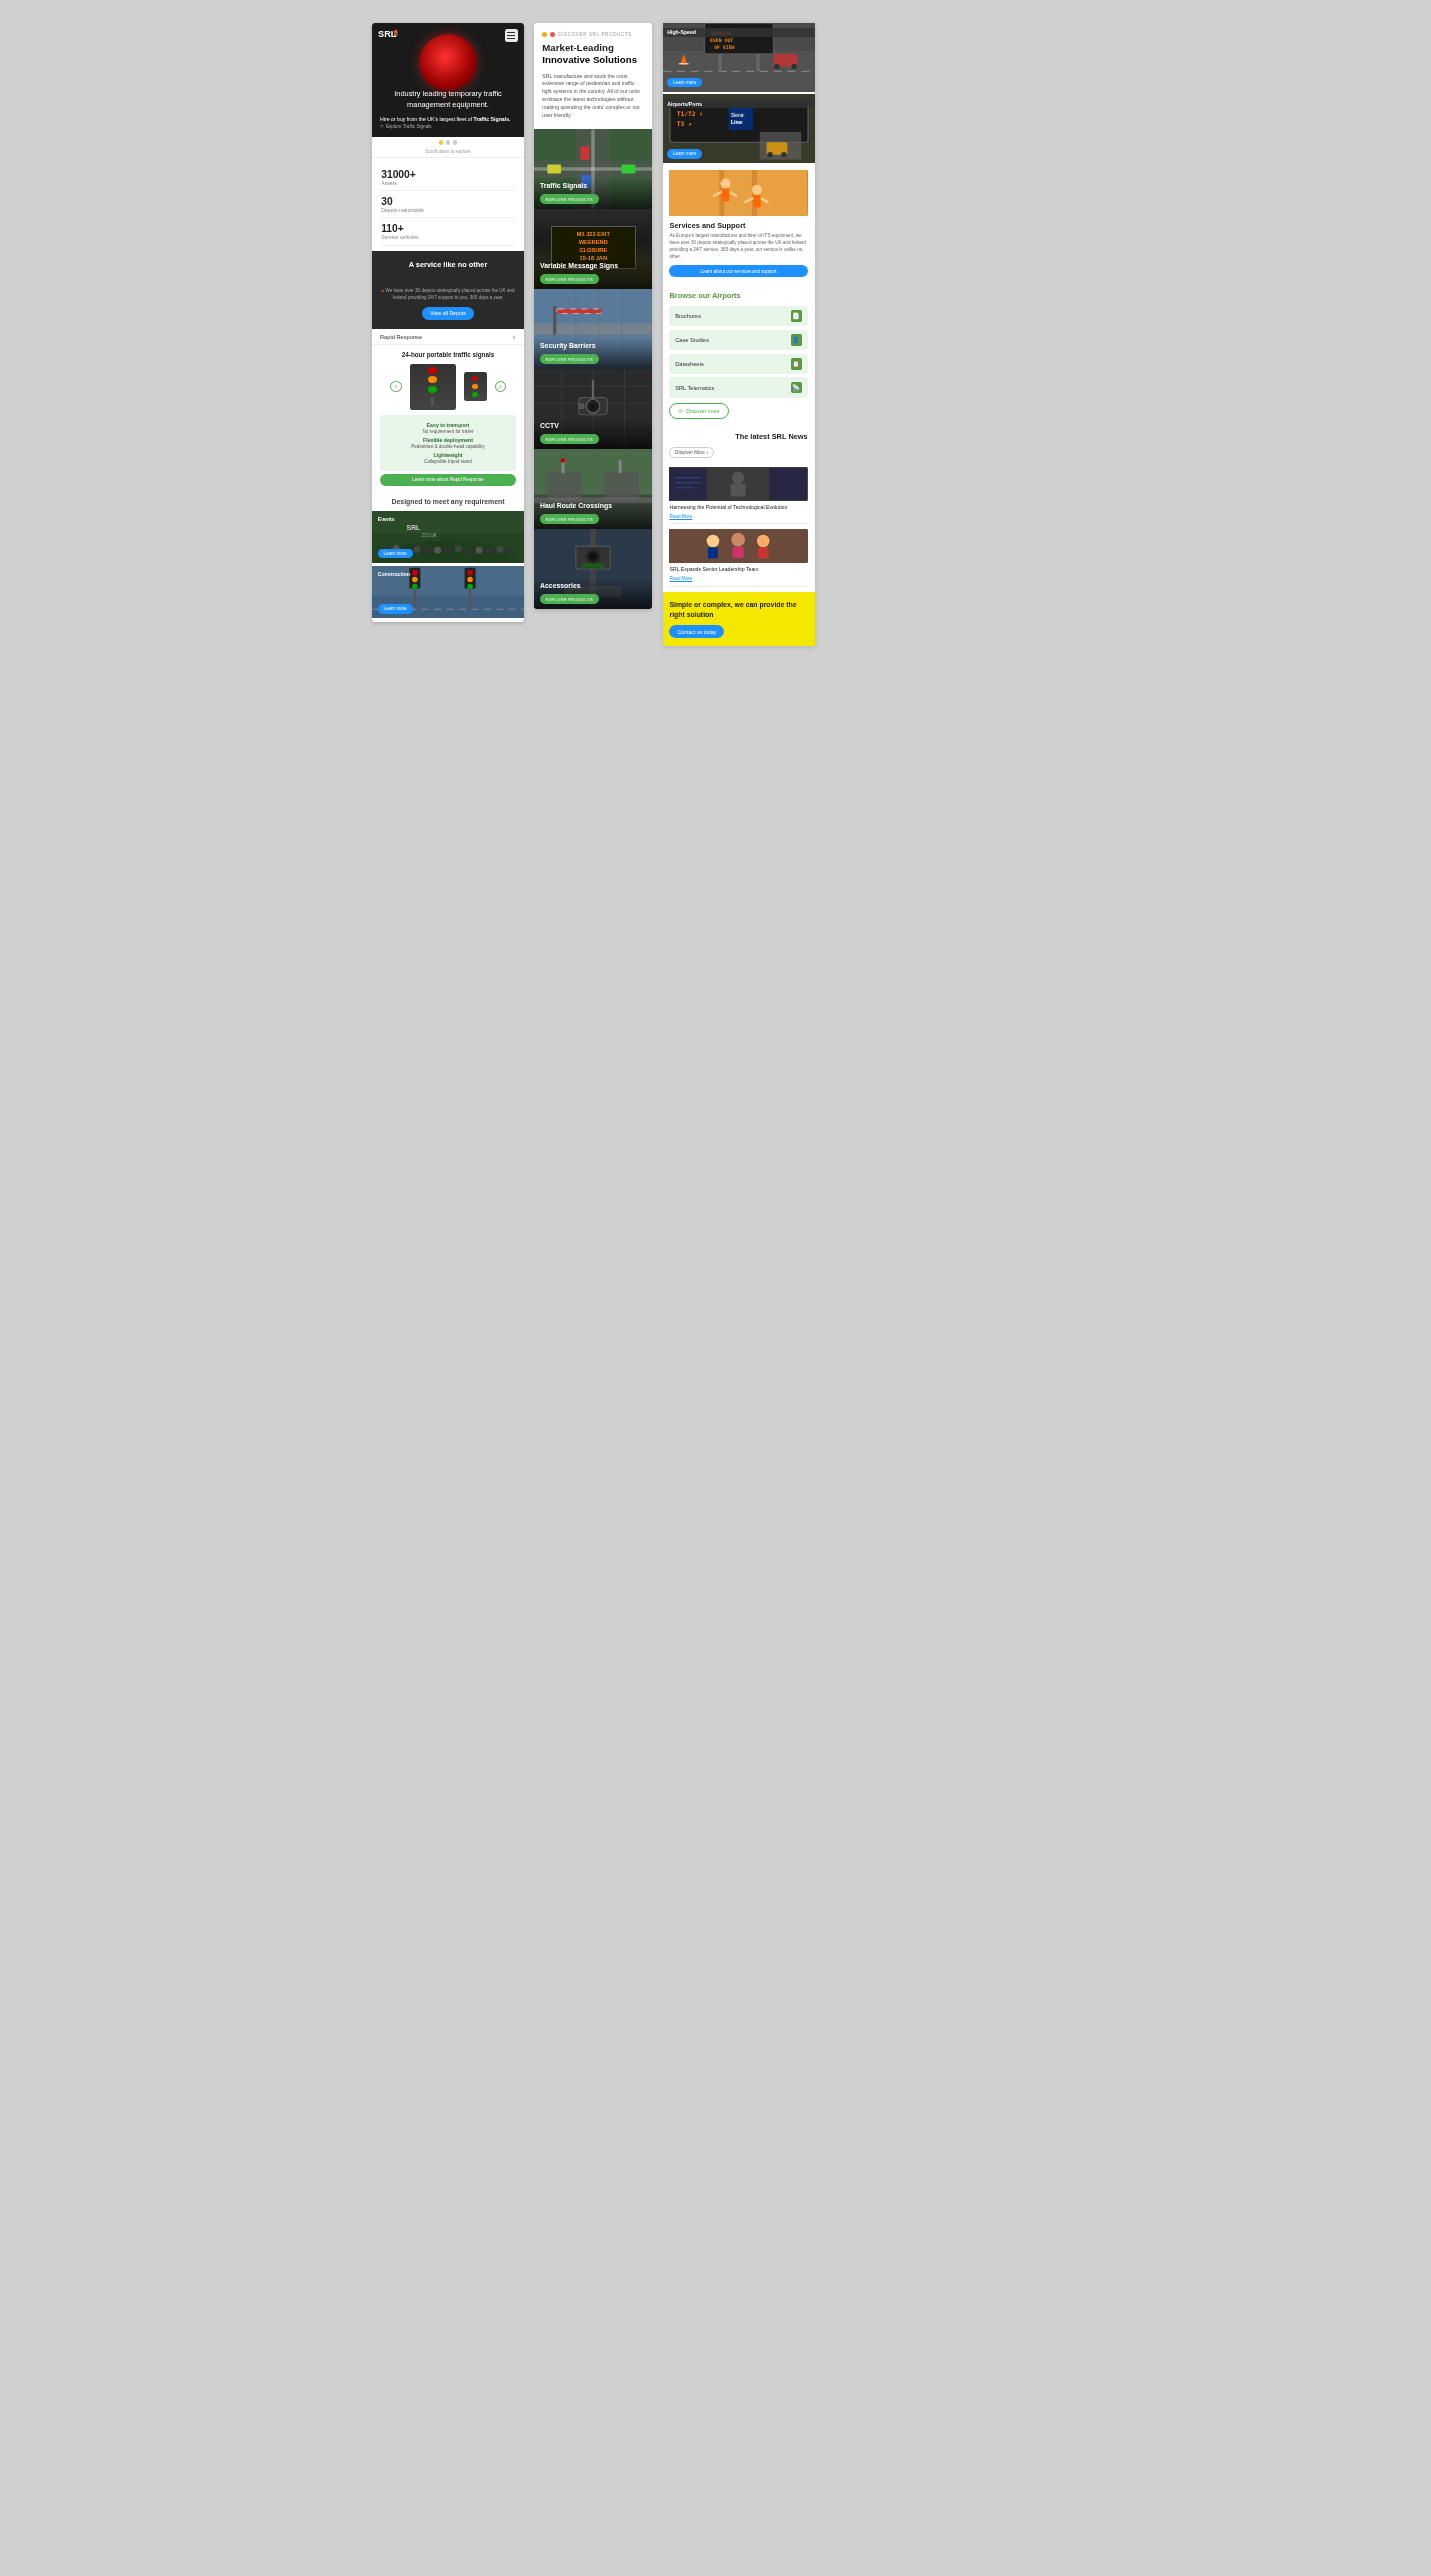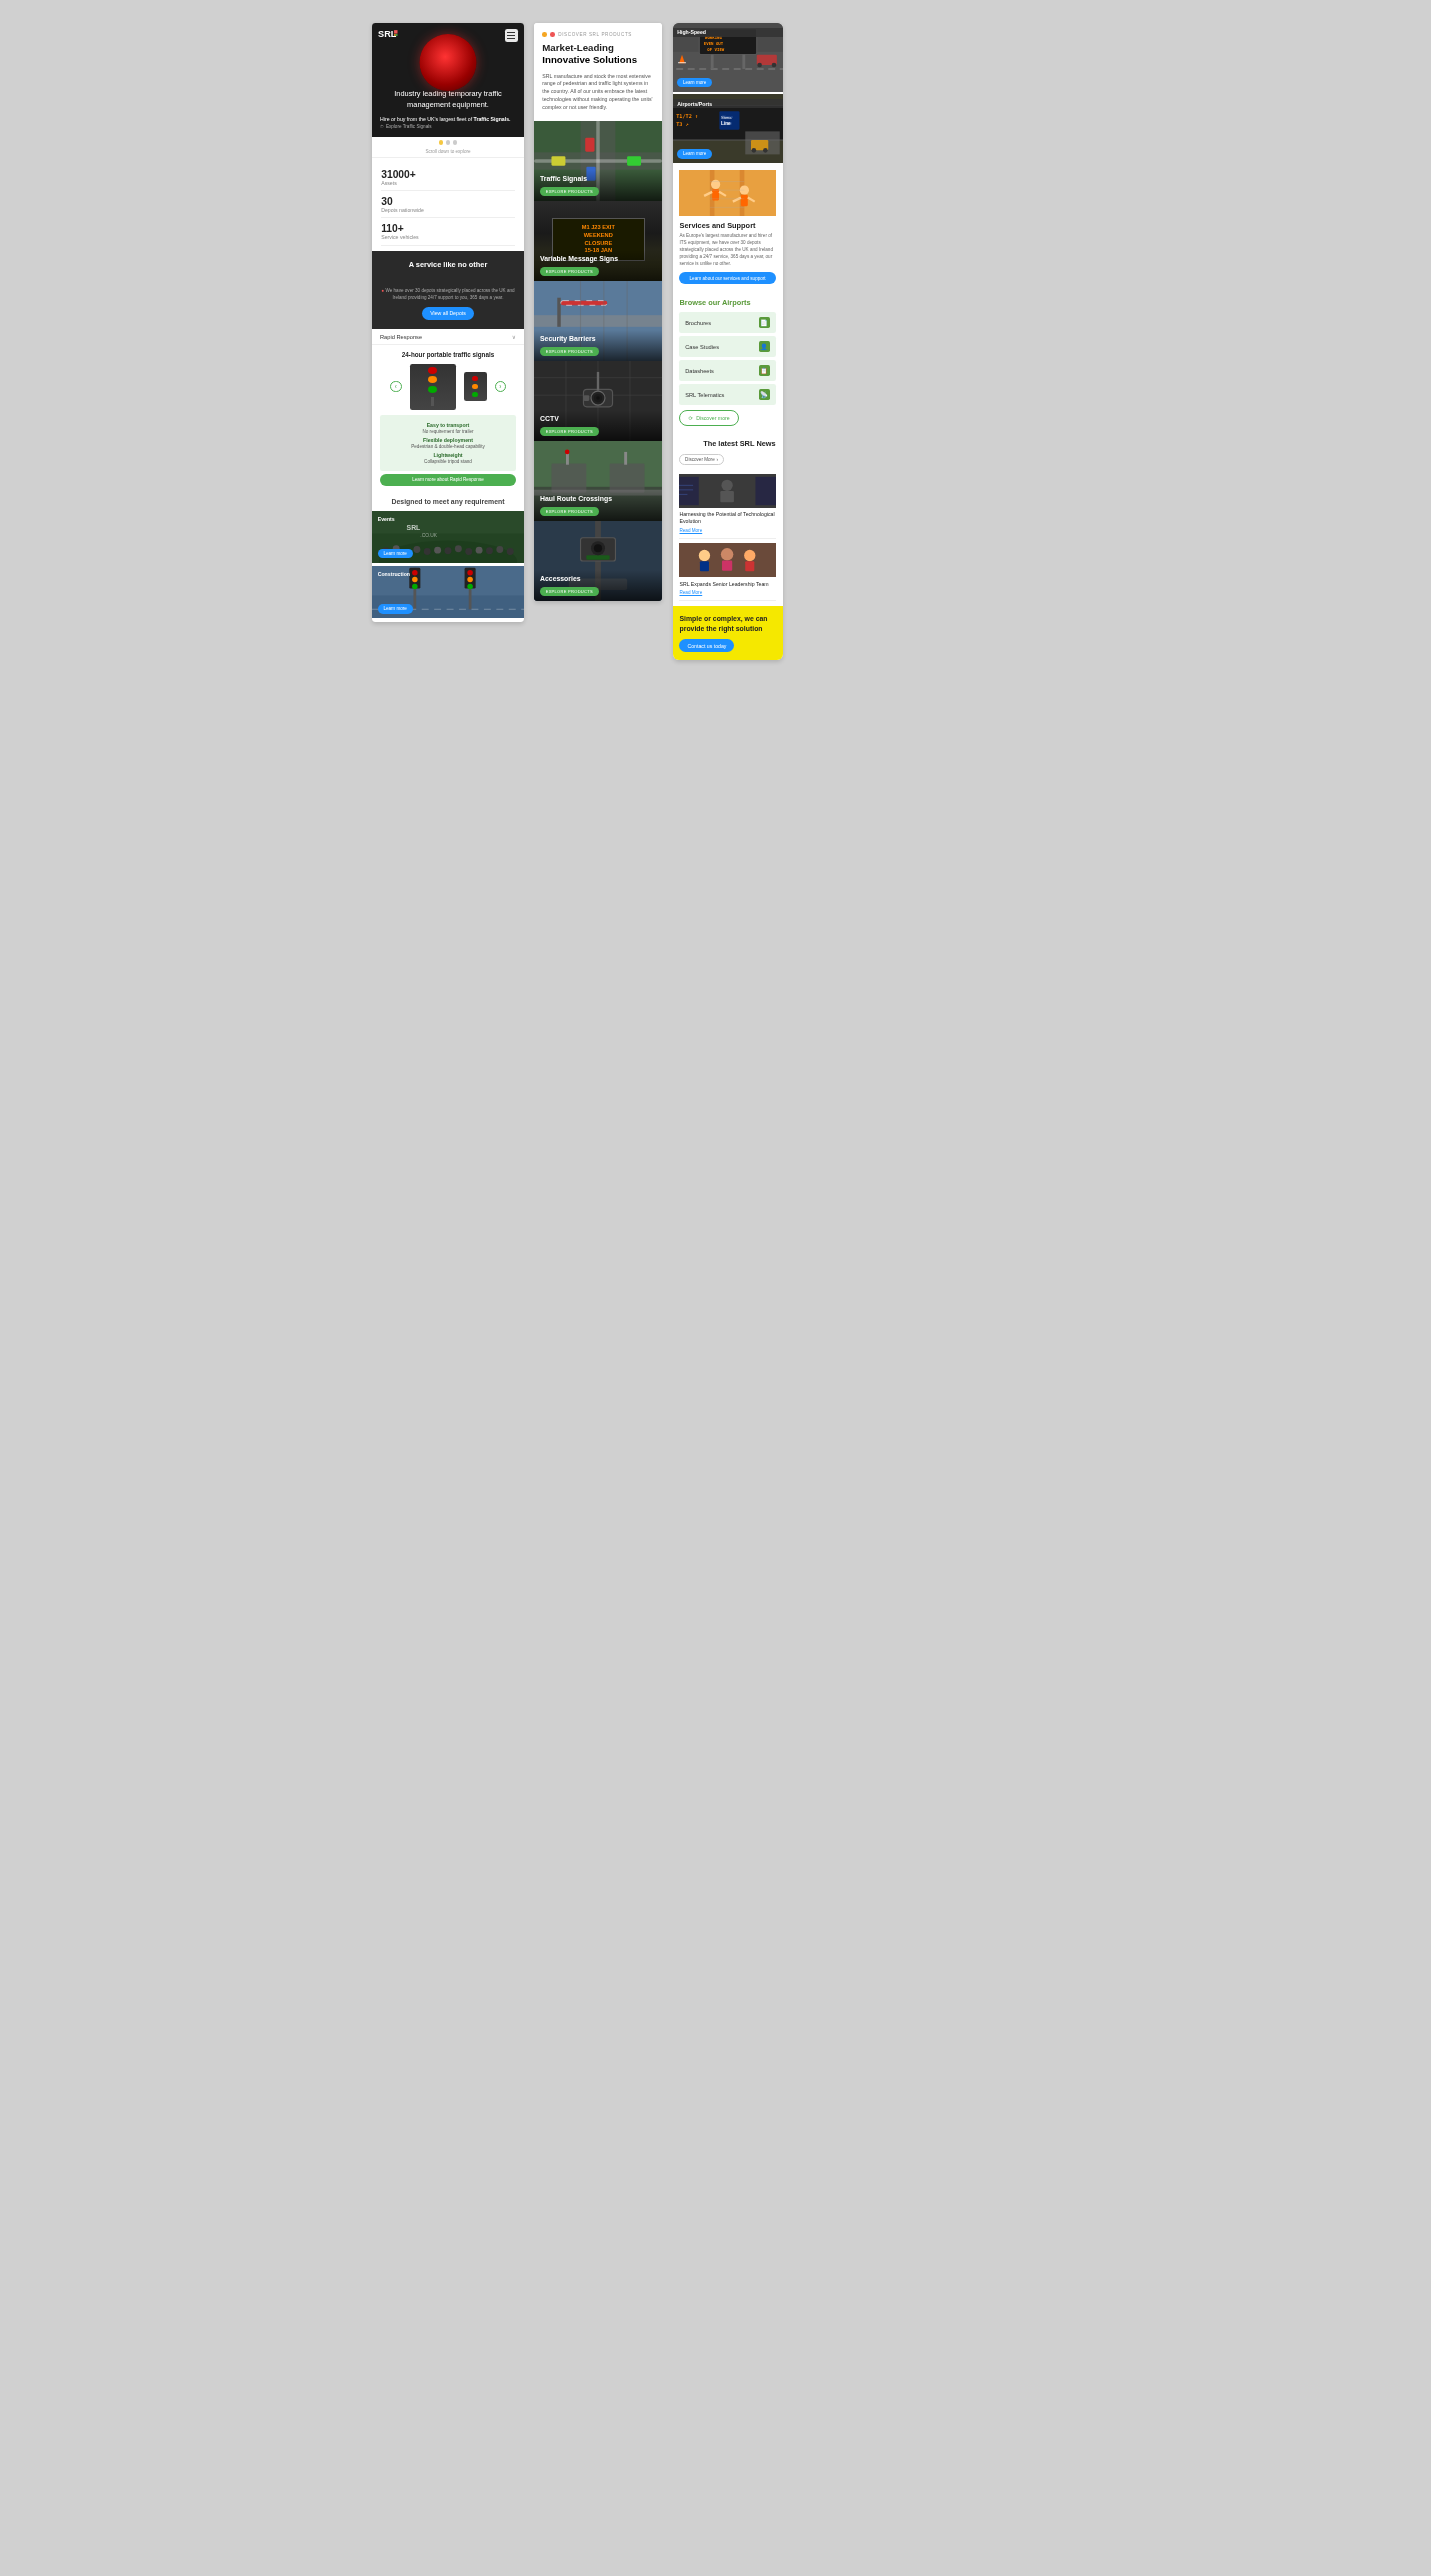--- a/index.html
+++ b/index.html
@@ -267,21 +267,21 @@
       color: #fff;
       border: none;
       border-radius: 5.7px;
       padding: 2.3px 5.7px;
       font-size: 4.6px;
       cursor: pointer;
     }
 
     
     .col2 {
-      width: 128px;
+      width: 118px;
       flex-shrink: 0;
       background: #fff;
       border-radius: 3.4px;
       overflow: hidden;
       box-shadow: 0 1.1px 4.6px rgba(0,0,0,0.15);
     }
     .col2-hero {
       background: #fff;
       padding: 9.2px 8px;
     }
@@ -351,24 +351,24 @@
     }
     .vms-text {
       color: #ff8800;
       font-size: 5.7px;
       font-weight: bold;
       line-height: 1.4;
     }
 
     
     .col3 {
-      width: 110px;
+      width: 152px;
       flex-shrink: 0;
       background: #fff;
-      border-radius: 6px;
+      border-radius: 0;
       overflow: hidden;
       box-shadow: 0 1.1px 4.6px rgba(0,0,0,0.15);
     }
     .col3-card {
       position: relative;
       height: 69px;
       overflow: hidden;
     }
     .bg-highway { background: linear-gradient(180deg, #555 0%, #333 50%, #444 100%); }
     .bg-airport { background: linear-gradient(180deg, #4a4a2a 0%, #3a3a1a 50%, #5a5a2a 100%); }

